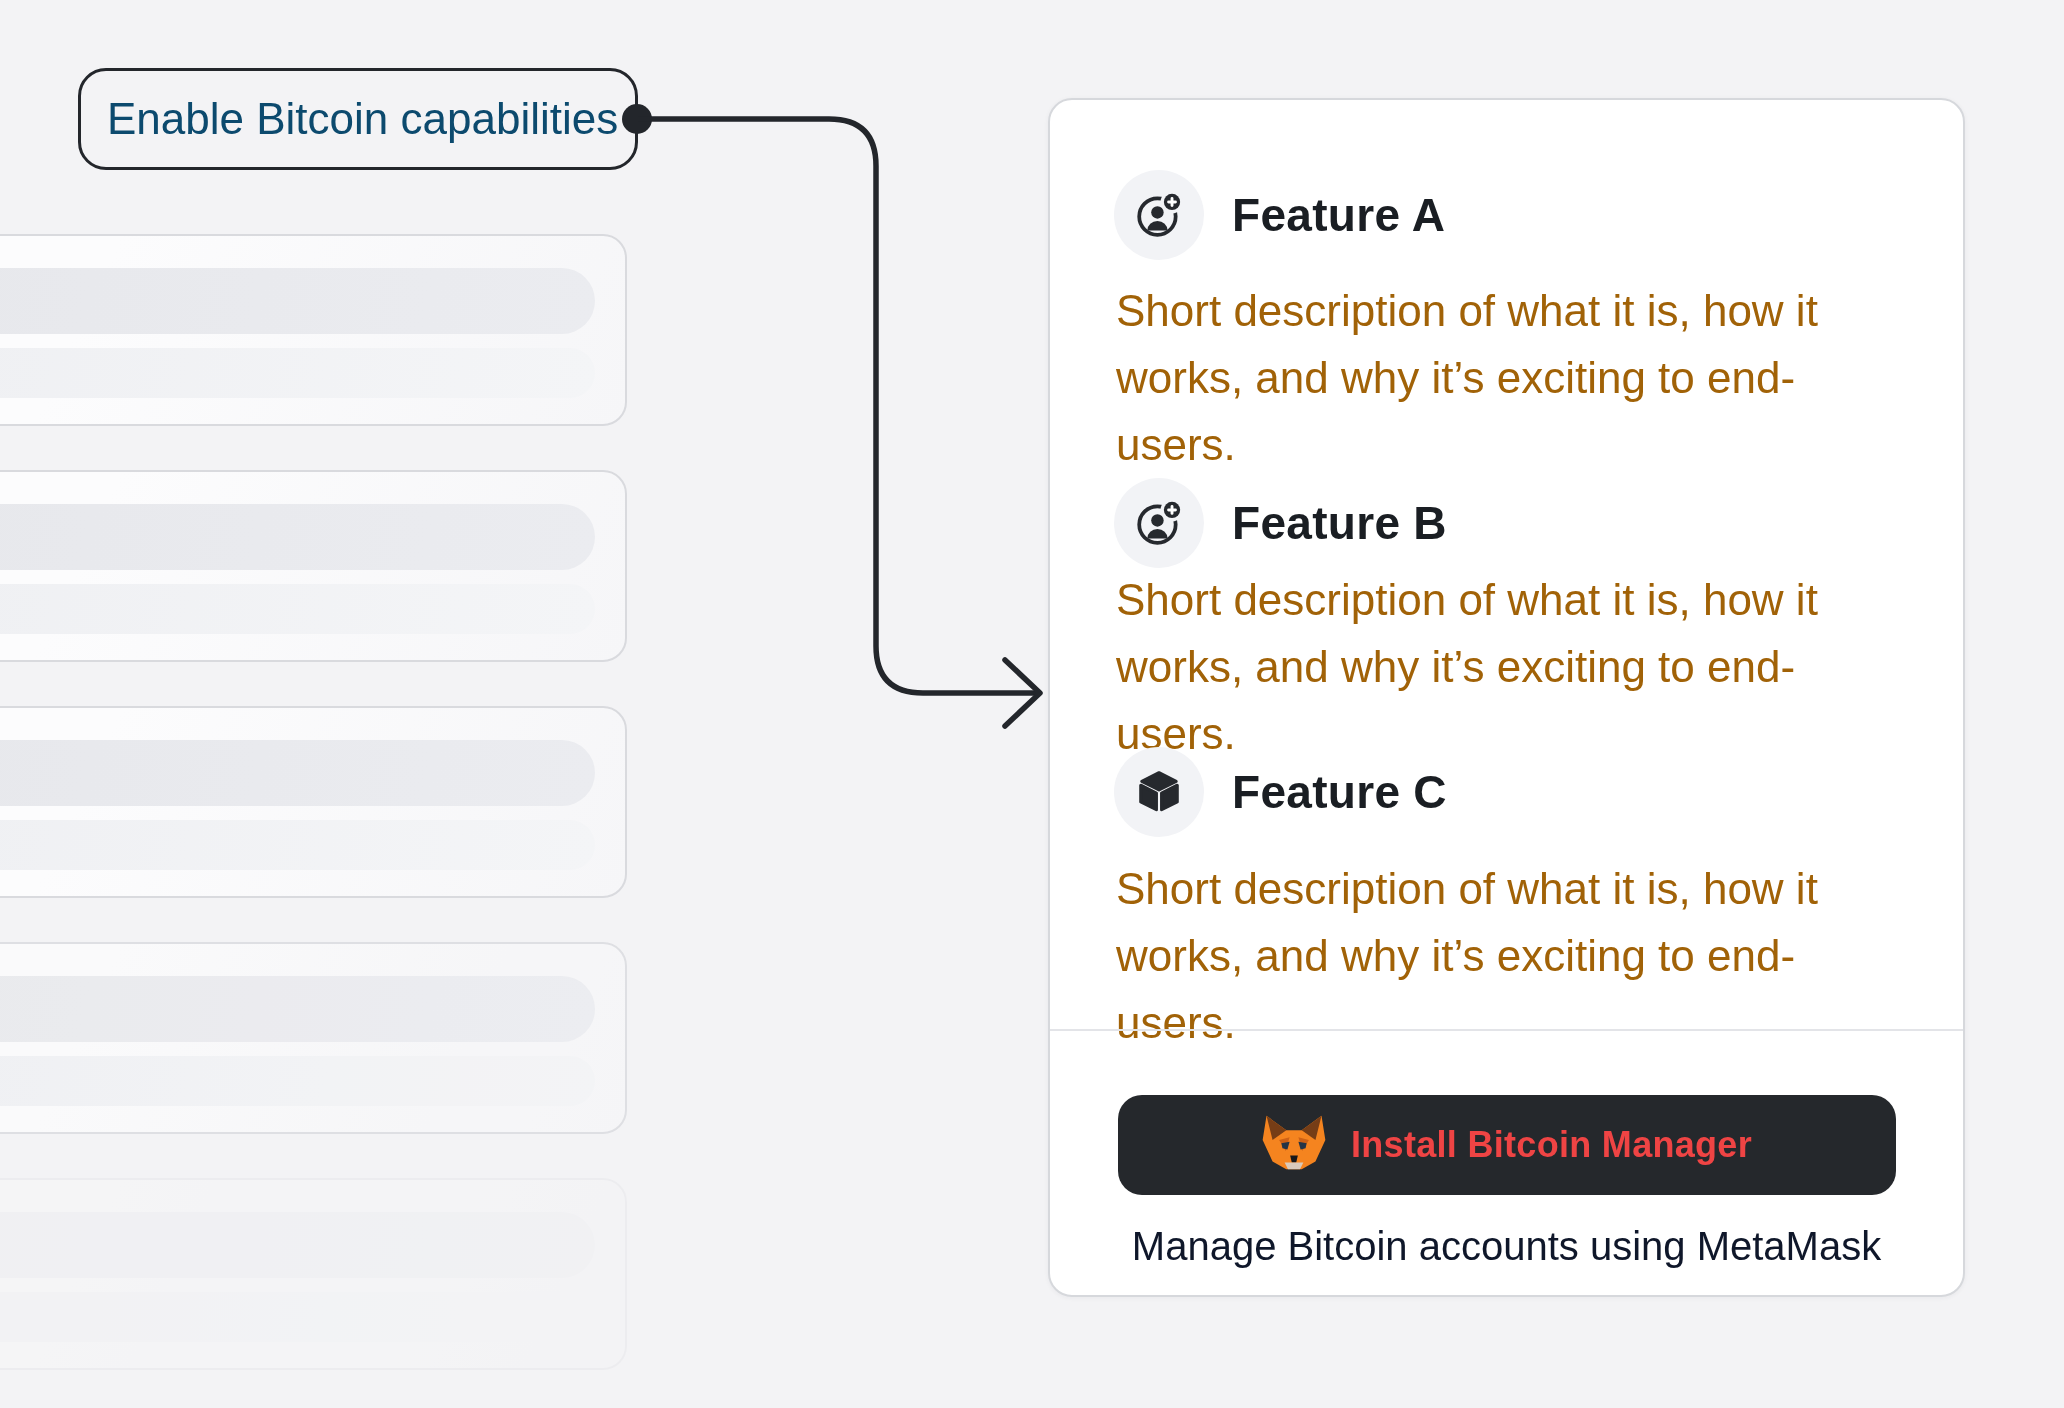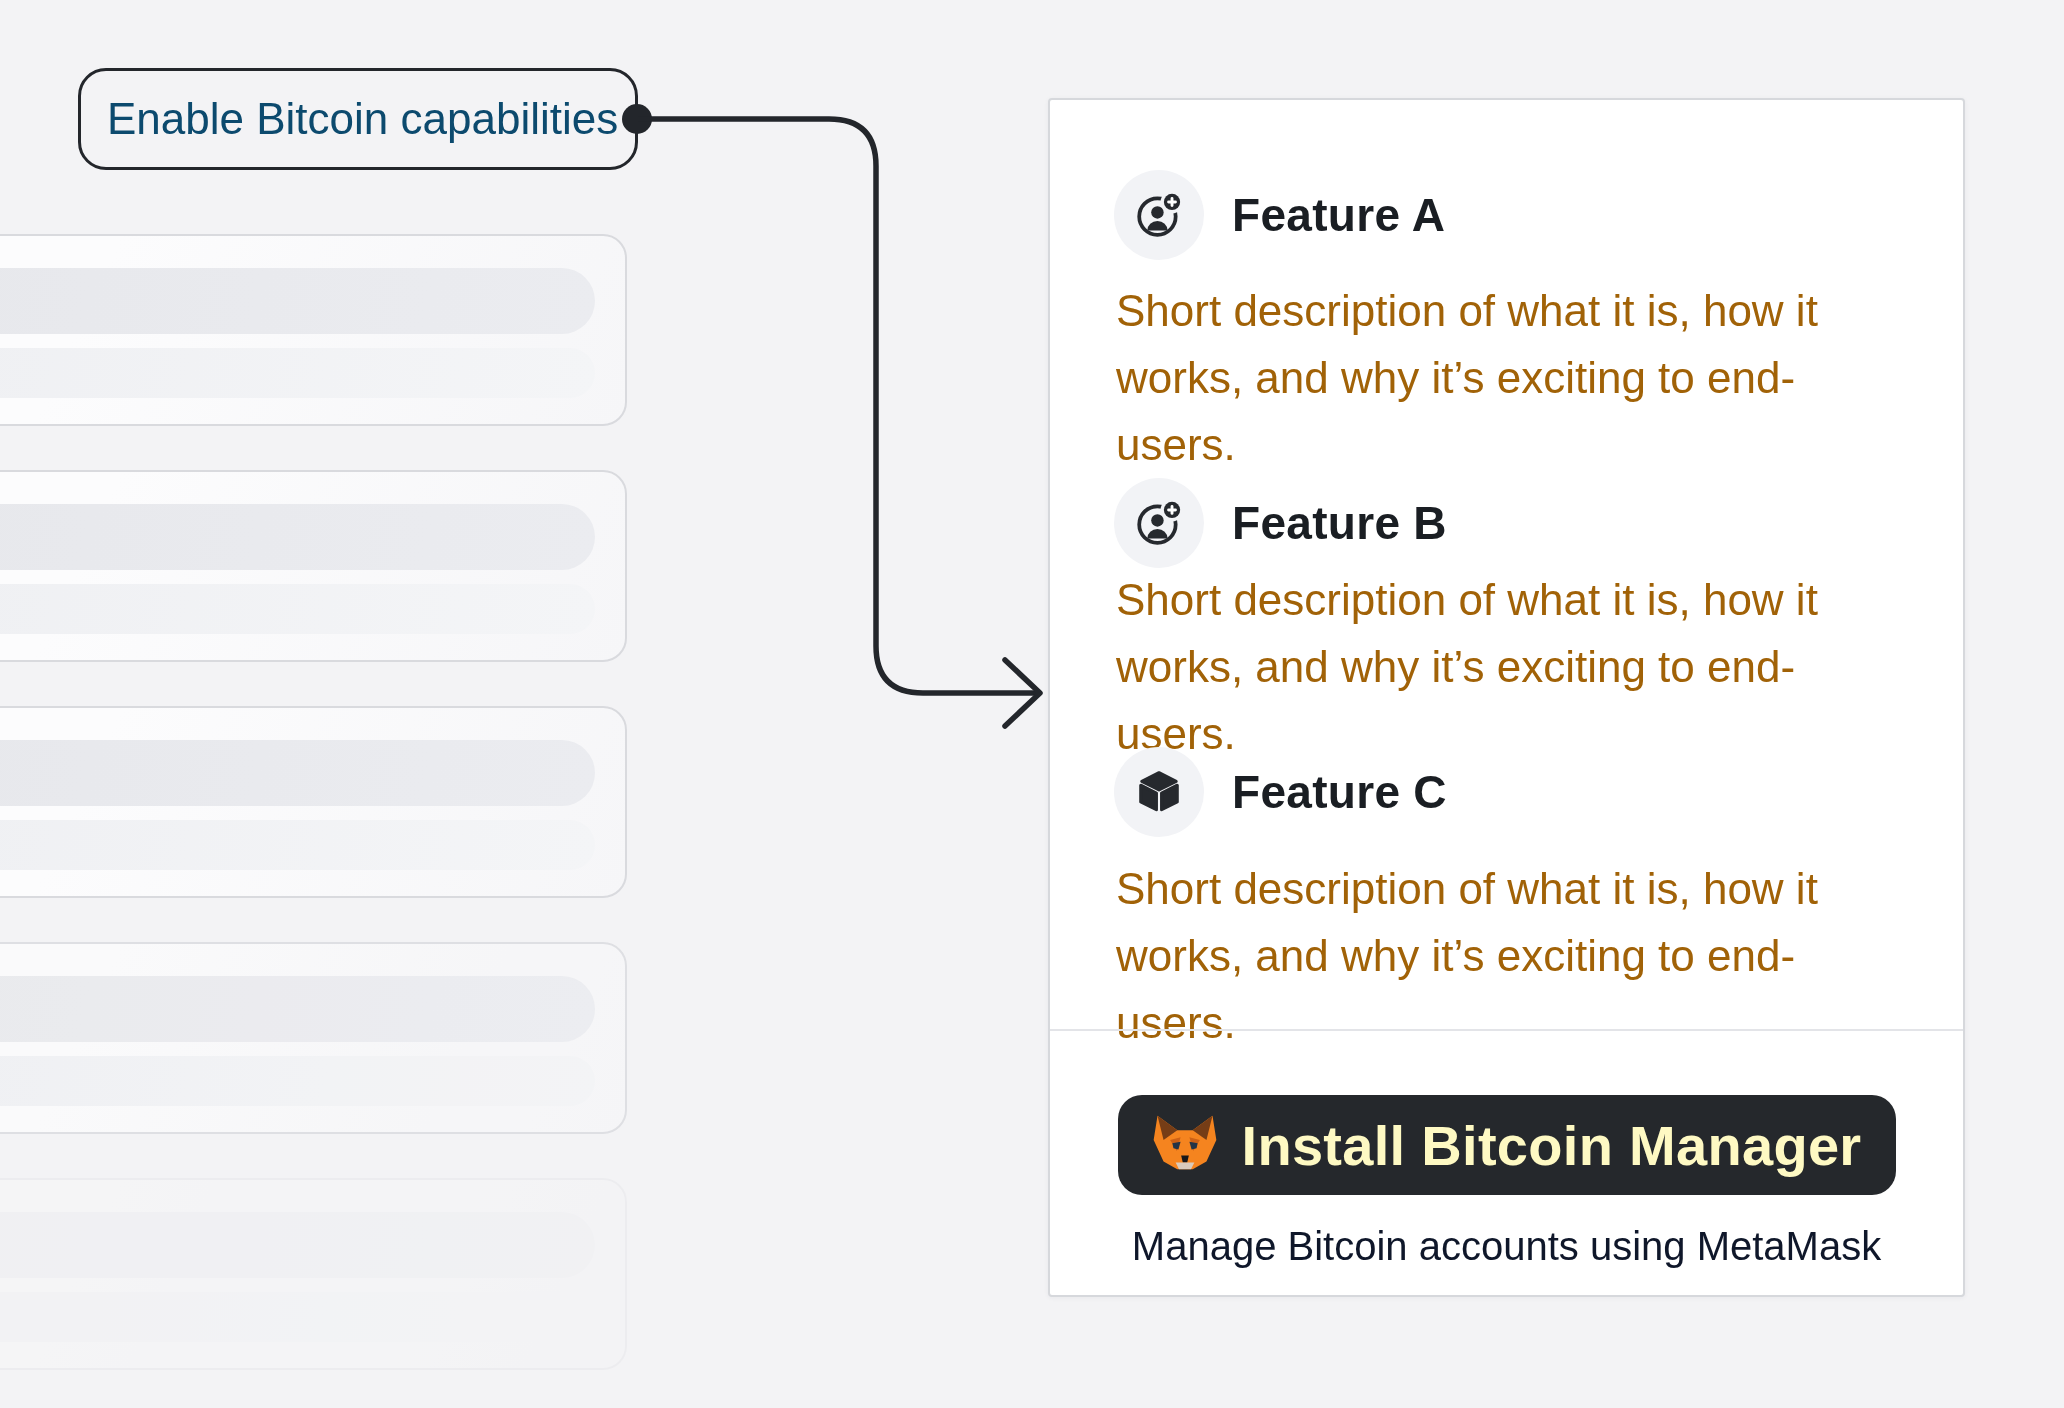--- a/index.html
+++ b/index.html
@@ -27,21 +27,21 @@
     border:2px solid #d9dade;border-radius:24px;
     background:linear-gradient(115deg,#fcfcfd 25%,#f6f6f8 100%);
   }
   .skel-bar{position:absolute;left:0;right:30px;border-radius:999px;}
   .skel-bar.bar1{top:32px;height:66px;background:linear-gradient(100deg,#e7e8ec,#ebecf0);}
   .skel-bar.bar2{top:112px;height:50px;background:linear-gradient(100deg,#eff0f3,#f4f5f7);}
 
   
   .panel{
     position:absolute;left:1048px;top:98px;width:917px;height:1199px;box-sizing:border-box;
-    background:#ffffff;border:2px solid #d6d8dc;border-radius:4px;
+    background:#ffffff;border:2px solid #d6d8dc;border-radius:24px;
     box-shadow:0 1px 5px rgba(40,44,50,0.05);
   }
   .feat-row{position:absolute;left:64px;height:90px;display:flex;align-items:center;gap:28px;}
   .feat-row.r0{top:70px;}
   .feat-row.r1{top:378px;}
   .feat-row.r2{top:647px;}
   .icon-circle{
     width:90px;height:90px;border-radius:50%;background:#f2f3f6;flex:0 0 auto;
     display:flex;align-items:center;justify-content:center;
   }
@@ -56,21 +56,21 @@
   .feat-desc.d2{top:755px;}
 
   .divider{position:absolute;left:0;right:0;top:929px;height:2px;background:#e3e4e8;}
 
   .install-btn{
     position:absolute;top:995px;left:50%;transform:translateX(-50%);
     width:778px;height:100px;border:none;border-radius:24px;background:#25282c;
     display:flex;align-items:center;justify-content:center;gap:24px;cursor:pointer;
     font-family:"Liberation Sans",sans-serif;
   }
-  .install-btn .btn-label{font-size:56px;font-weight:700;color:#fef9c3;letter-spacing:0.3px;}
+  .install-btn .btn-label{font-size:36px;font-weight:700;color:#ef4444;letter-spacing:0.3px;}
 
   .caption{
     position:absolute;left:0;right:0;top:1124px;text-align:center;
     font-size:40px;color:#0f172a;
   }
 </style>
 </head>
 <body>
 
 <div class="stage">

